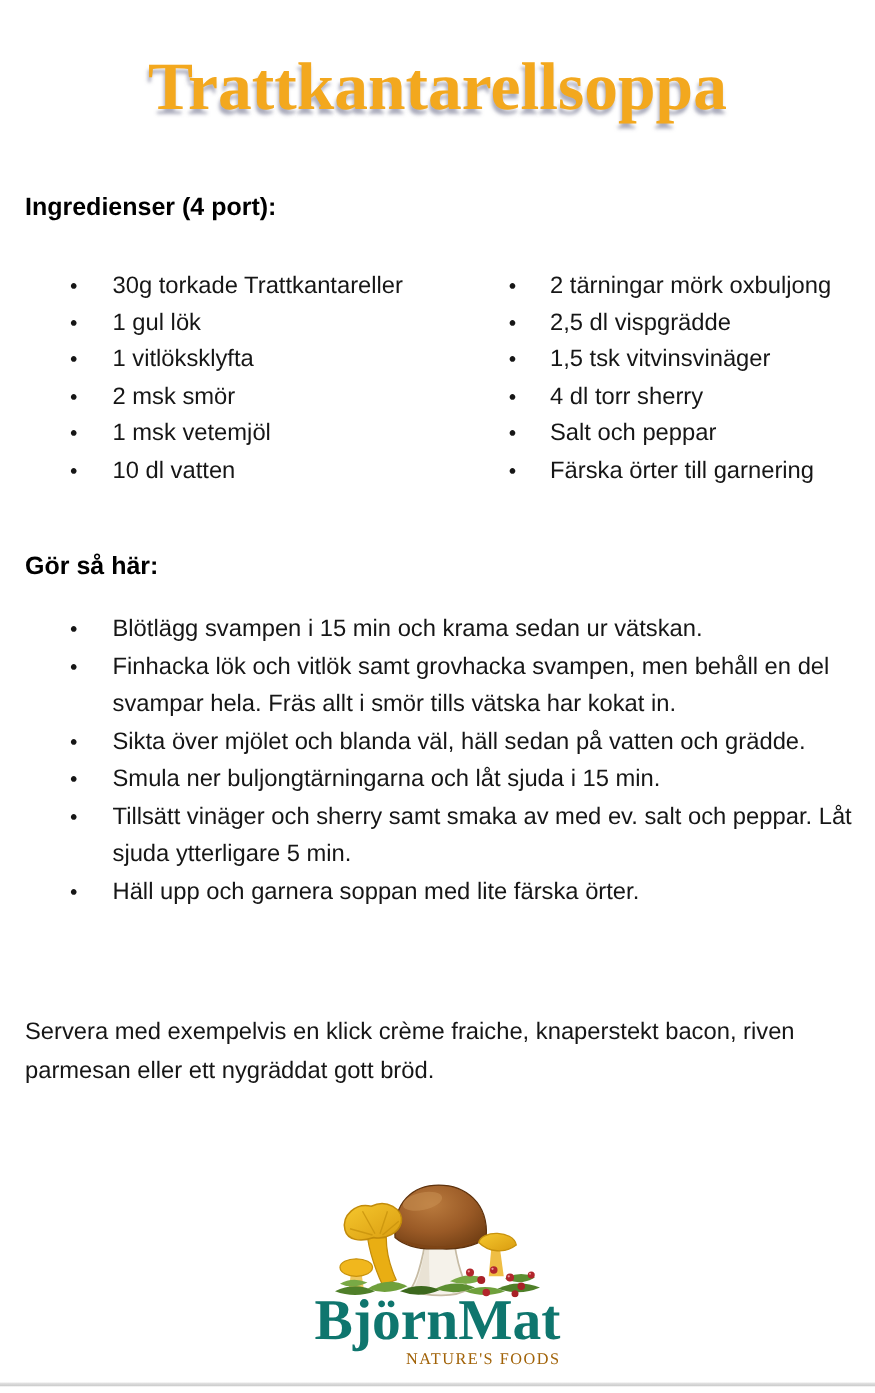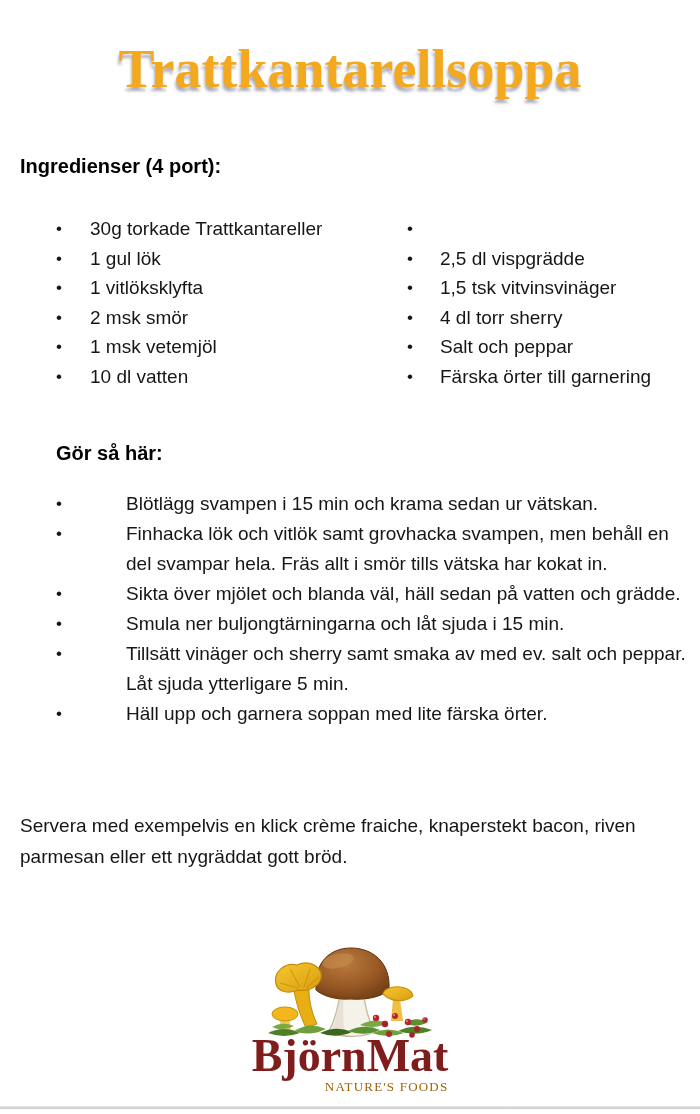--- a/index.html
+++ b/index.html
@@ -33,21 +33,21 @@
   .sec-h {
     position: absolute;
     left: 20px;
     margin: 0;
     font-size: 20px;
     line-height: 26px;
     font-weight: 700;
     color: #000000;
   }
   .ing-h   { top: 153px; }
-  .steps-h { top: 440px; margin-left: 36px; }
+  .steps-h { top: 440px; }
 
   
   .ing-col {
     position: absolute;
     top: 214px;
     margin: 0;
     padding: 0;
     list-style: none;
   }
   .ing-col.colL { left: 47px; }
@@ -71,21 +71,21 @@
   .steps {
     position: absolute;
     left: 47px;
     top: 489px;
     width: 640px;
     margin: 0;
     padding: 0;
     list-style: none;
   }
   .steps .li { line-height: 30px; }
-  .steps .li-text { width: 620px; margin-left: 36px; }
+  .steps .li-text { width: 620px; }
 
   
   .serving {
     position: absolute;
     left: 20px;
     top: 810px;
     width: 655px;
     margin: 0;
     font-size: 19px;
     line-height: 31px;
@@ -99,21 +99,21 @@
     width: 700px;
     text-align: center;
   }
   .logo-art { display: block; margin: 0 auto; width: 172px; height: 97px; }
   .brand-wrap { display: inline-block; text-align: right; margin-top: -4px; }
   .brand {
     font-family: "Liberation Serif", serif;
     font-weight: 700;
     font-size: 46px;
     line-height: 44px;
-    color: #7f1d1d;
+    color: #0f766e;
     text-align: center;
     white-space: nowrap;
   }
   .tagline {
     font-family: "Liberation Serif", serif;
     font-size: 13px;
     line-height: 16px;
     letter-spacing: 1.2px;
     color: #a16207;
     margin-top: 1px;
@@ -162,20 +162,21 @@
       </li>
     <li class="li">
         <span class="dot">•</span>
         <span class="li-text">10 dl vatten</span>
       </li>
   </ul>
 
   <ul class="ing-col colR">
     <li class="li">
         <span class="dot">•</span>
+        <span class="li-text">2 tärningar mörk oxbuljong</span>
       </li>
     <li class="li">
         <span class="dot">•</span>
         <span class="li-text">2,5 dl vispgrädde</span>
       </li>
     <li class="li">
         <span class="dot">•</span>
         <span class="li-text">1,5 tsk vitvinsvinäger</span>
       </li>
     <li class="li">

